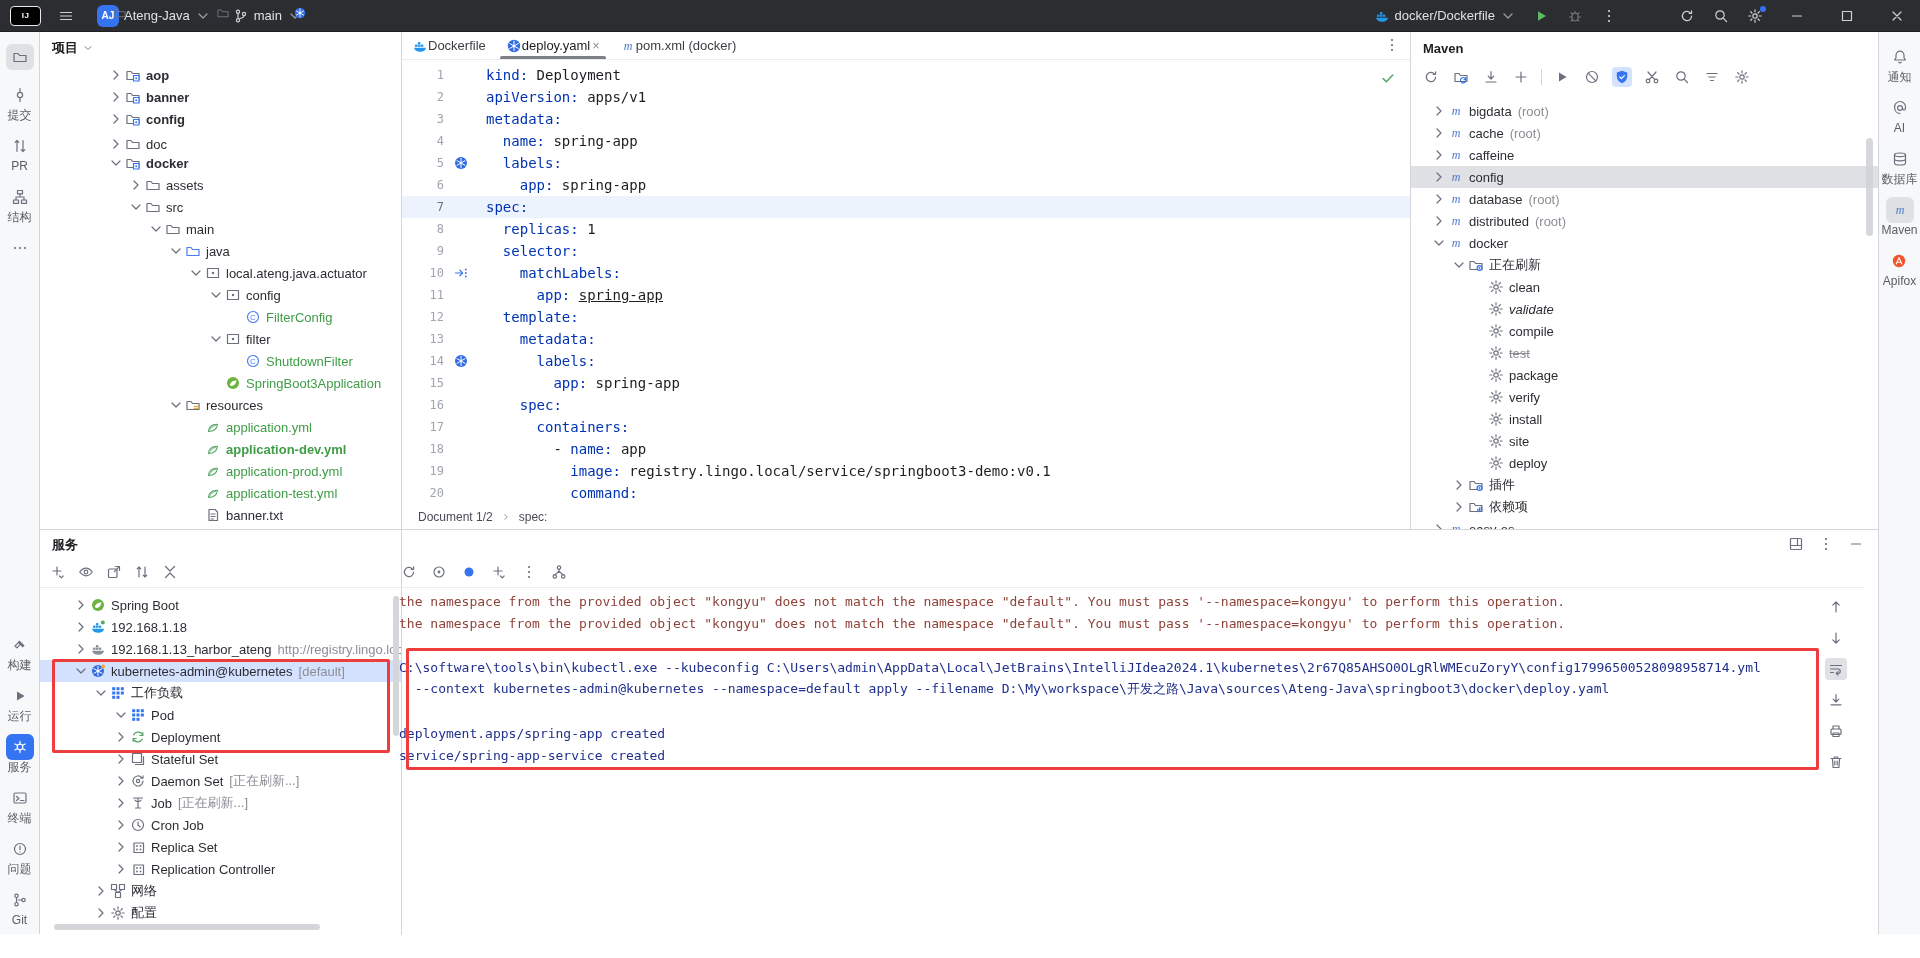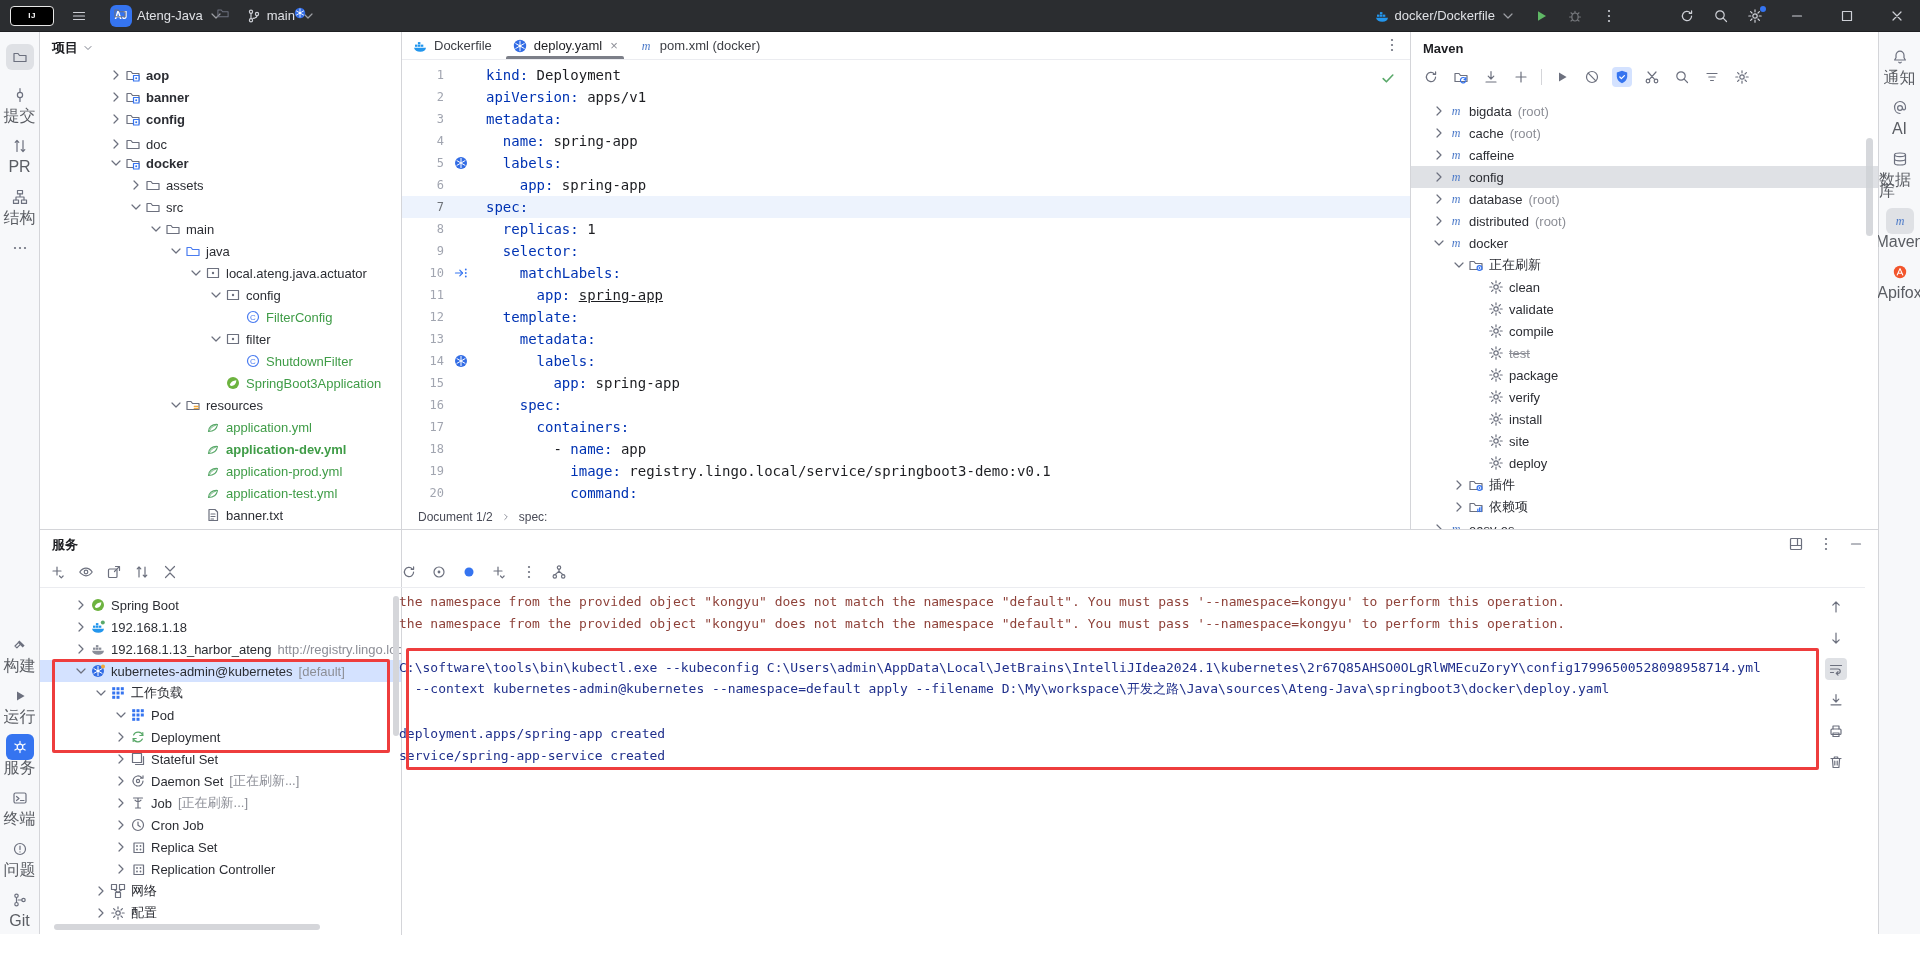--- a/index.html
+++ b/index.html
@@ -6,39 +6,39 @@
   *{box-sizing:border-box;margin:0;padding:0}
   html,body{width:1920px;height:958px;overflow:hidden;font-family:"Liberation Sans",sans-serif;background:#fff}
   #root{position:relative;width:1920px;height:958px;background:#fff}
   .abs{position:absolute}
   .ic{display:inline-flex;width:16px;height:16px;align-items:center;justify-content:center;color:#6c707e;flex:none}
   .ic svg{display:block}
   
   #titlebar{left:0;top:0;width:1920px;height:32px;background:#2b2d30;border-bottom:1px solid #1e1f22;display:flex;align-items:center;color:#dfe1e5;font-size:13px}
   #titlebar .ic{color:#ced0d6}
   .tb-left{display:flex;align-items:center;gap:10px;padding-left:10px}
-  .ij-logo{width:44px;height:20px;border:1.6px solid #e8e8e8;border-radius:4px;background:#000;color:#fff;font-size:8px;font-weight:bold;display:flex;align-items:center;justify-content:center;letter-spacing:.5px}
+  .ij-logo{width:31px;height:20px;border:1.6px solid #e8e8e8;border-radius:4px;background:#000;color:#fff;font-size:8px;font-weight:bold;display:flex;align-items:center;justify-content:center;letter-spacing:.5px}
   .avatar{width:22px;height:22px;border-radius:6px;background:#3574f0;color:#fff;font-size:10px;font-weight:bold;display:flex;align-items:center;justify-content:center}
   .tb-group{display:flex;align-items:center;gap:5px;padding:3px 6px;border-radius:6px;cursor:default}
   .tb-right{margin-left:auto;display:flex;align-items:center;gap:4px;padding-right:0}
   .tb-btn{width:30px;height:26px;display:flex;align-items:center;justify-content:center;border-radius:6px;position:relative}
   .tb-btn.dim{opacity:.45}
   .win-btn{width:46px;height:32px;display:flex;align-items:center;justify-content:center}
   .badge-dot{position:absolute;right:4px;top:3px;width:6px;height:6px;border-radius:50%;background:#3574f0}
   .chev-sm{opacity:.7}
   
   .stripe{background:#f7f8fa;display:flex;flex-direction:column;align-items:center}
   #left-stripe{left:0;top:32px;width:40px;height:902px;border-right:1px solid #d4d5d9}
   #right-stripe{left:1878px;top:32px;width:42px;height:902px;border-left:1px solid #d4d5d9}
   .sitem{display:flex;flex-direction:column;align-items:center;margin-top:12px;cursor:default}
   .sbox{width:28px;height:26px;border-radius:6px;display:flex;align-items:center;justify-content:center}
   .sbox.on{background:#dfe1e5}
   .sbox.blue{background:#3574f0}
   .sbox.blue .ic{color:#fff}
-  .slabel{font-size:16px;color:#5a5d63;margin-top:2px;text-align:left;line-height:11px}
+  .slabel{font-size:12px;color:#5a5d63;margin-top:2px;text-align:center;line-height:11px}
   .spacer{margin-top:auto}
   
   #project-panel{left:40px;top:32px;width:362px;height:497px;background:#fff;border-right:1px solid #d4d5d9;overflow:hidden}
   .panel-header{height:32px;display:flex;align-items:center;padding:0 12px;font-size:13px;font-weight:bold;color:#1d1e22;gap:4px}
   #editor{left:402px;top:32px;width:1008px;height:497px;background:#fff;overflow:hidden}
   #maven-panel{left:1410px;top:32px;width:468px;height:497px;background:#fff;border-left:1px solid #d4d5d9;overflow:hidden}
   #bottom-panel{left:40px;top:529px;width:1838px;height:405px;background:#fff;border-top:1px solid #d4d5d9}
   #services-pane{position:absolute;left:0;top:0;width:362px;height:405px;border-right:1px solid #d4d5d9;overflow:hidden}
   #console-pane{position:absolute;left:349px;top:0;width:1476px;height:405px;overflow:hidden}
   
@@ -46,21 +46,21 @@
   .trow .chev{width:16px;height:16px;display:flex;align-items:center;justify-content:center;color:#6c707e;flex:none}
   .trow .ticon{margin:0 5px 0 1px}
   .trow .suffix{color:#8c8e96;margin-left:6px}
   .trow.bold{font-weight:bold}
   .trow .green{color:#3f9c47}
   .trow .strike{text-decoration:line-through;color:#8c8e96}
   .trow.sel-blue{background:#d4e2ff}
   .trow.sel-gray{background:#dfe1e5}
   
   #tabbar{height:28px;display:flex;align-items:stretch;border-bottom:1px solid #ebecf0;position:relative}
-  .tab{display:flex;align-items:center;gap:6px;padding:0 10px;font-size:13px;color:#3c3e44;position:relative;cursor:default}
+  .tab{display:flex;align-items:center;gap:0;padding:0 10px;font-size:13px;color:#3c3e44;position:relative;cursor:default}
   .tab.active{color:#1d1e22}
   .tab.active:after{content:"";position:absolute;left:4px;right:4px;bottom:0;height:3px;background:#7c7f88;border-radius:2px 2px 0 0}
   .tab .close{color:#8c8e96;font-size:13px;margin-left:2px}
   #tab-more{position:absolute;right:10px;top:5px}
   #code{padding-top:4px;font-family:"DejaVu Sans Mono","Liberation Mono",monospace}
   .cl{display:flex;align-items:center;height:22px}
   .cl.cur{background:#edf3fd}
   .lnum{width:46px;text-align:right;font-size:12px;color:#a1a5b0;padding-right:4px;flex:none;font-family:"DejaVu Sans Mono",monospace}
   .cl.cur .lnum{color:#6f7379}
   .gut{width:26px;display:flex;align-items:center;justify-content:center;flex:none}
@@ -1095,21 +1095,21 @@
         <div class="trow" style="padding-left: 60px;">
           <span class="chev"></span>
           <span class="ic ticon">
             <svg width="16" height="16" viewBox="0 0 16 16" fill="none" stroke="currentColor" stroke-width="1.2" stroke-linecap="round" stroke-linejoin="round">
               <circle cx="8" cy="8" r="2.2"></circle>
               <path d="M8 1.8v2M8 12.2v2M1.8 8h2M12.2 8h2M3.6 3.6L5 5M11 11l1.4 1.4M12.4 3.6L11 5M5 11l-1.4 1.4"></path>
             </svg>
           </span>
           <span>clean</span>
         </div>
-        <div class="trow" style="padding-left: 60px;">
+        <div class="trow" style="padding-left: 60px; font-style: italic;">
           <span class="chev"></span>
           <span class="ic ticon">
             <svg width="16" height="16" viewBox="0 0 16 16" fill="none" stroke="currentColor" stroke-width="1.2" stroke-linecap="round" stroke-linejoin="round">
               <circle cx="8" cy="8" r="2.2"></circle>
               <path d="M8 1.8v2M8 12.2v2M1.8 8h2M12.2 8h2M3.6 3.6L5 5M11 11l1.4 1.4M12.4 3.6L11 5M5 11l-1.4 1.4"></path>
             </svg>
           </span>
           <span>validate</span>
         </div>
         <div class="trow" style="padding-left: 60px;">

